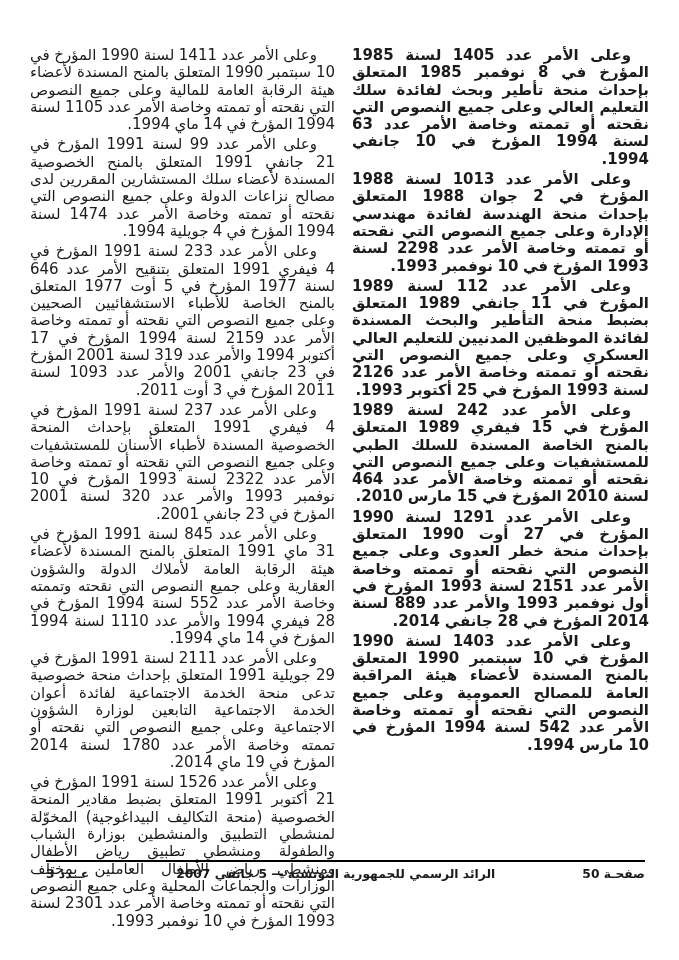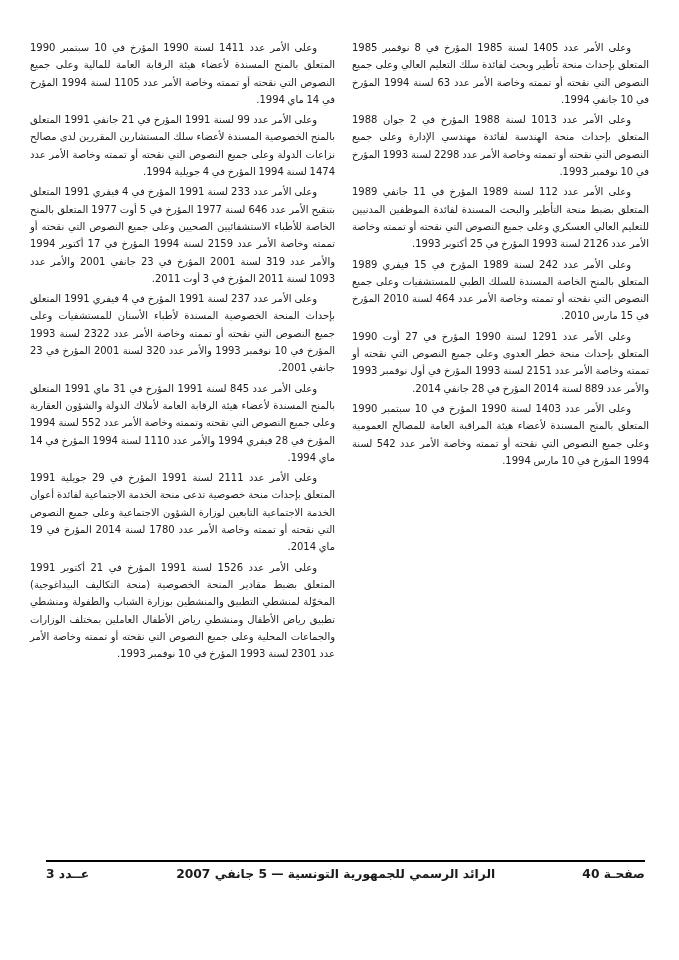--- a/index.html
+++ b/index.html
@@ -11,29 +11,30 @@
     position: relative;
     width: 679px;
     height: 960px;
     background: #ffffff;
     overflow: hidden;
     font-family: "DejaVu Sans", sans-serif;
     color: #1b1b1b;
   }
   .col {
     position: absolute;
-    top: 39px;
+    top: 47px;
     direction: rtl;
     text-align: justify;
-    font-size: 10px;
+    font-size: 15px;
     line-height: 17.3px;
   }
   .col-first {   
     right: 30px;
     width: 297px;
+    font-weight: bold;
   }
   .col-second {  
     left: 30px;
     width: 305px;
   }
   .col p {
     margin: 0 0 3px 0;
     text-indent: 18px;
     word-spacing: -0.5px;
   }
@@ -71,18 +72,18 @@
     <p>وعلى الأمر عدد 1411 لسنة 1990 المؤرخ في 10 سبتمبر 1990 المتعلق بالمنح المسندة لأعضاء هيئة الرقابة العامة للمالية وعلى جميع النصوص التي نقحته أو تممته وخاصة الأمر عدد 1105 لسنة 1994 المؤرخ في 14 ماي 1994.</p>
     <p>وعلى الأمر عدد 99 لسنة 1991 المؤرخ في 21 جانفي 1991 المتعلق بالمنح الخصوصية المسندة لأعضاء سلك المستشارين المقررين لدى مصالح نزاعات الدولة وعلى جميع النصوص التي نقحته أو تممته وخاصة الأمر عدد 1474 لسنة 1994 المؤرخ في 4 جويلية 1994.</p>
     <p>وعلى الأمر عدد 233 لسنة 1991 المؤرخ في 4 فيفري 1991 المتعلق بتنقيح الأمر عدد 646 لسنة 1977 المؤرخ في 5 أوت 1977 المتعلق بالمنح الخاصة للأطباء الاستشفائيين الصحيين وعلى جميع النصوص التي نقحته أو تممته وخاصة الأمر عدد 2159 لسنة 1994 المؤرخ في 17 أكتوبر 1994 والأمر عدد 319 لسنة 2001 المؤرخ في 23 جانفي 2001 والأمر عدد 1093 لسنة 2011 المؤرخ في 3 أوت 2011.</p>
     <p>وعلى الأمر عدد 237 لسنة 1991 المؤرخ في 4 فيفري 1991 المتعلق بإحداث المنحة الخصوصية المسندة لأطباء الأسنان للمستشفيات وعلى جميع النصوص التي نقحته أو تممته وخاصة الأمر عدد 2322 لسنة 1993 المؤرخ في 10 نوفمبر 1993 والأمر عدد 320 لسنة 2001 المؤرخ في 23 جانفي 2001.</p>
     <p>وعلى الأمر عدد 845 لسنة 1991 المؤرخ في 31 ماي 1991 المتعلق بالمنح المسندة لأعضاء هيئة الرقابة العامة لأملاك الدولة والشؤون العقارية وعلى جميع النصوص التي نقحته وتممته وخاصة الأمر عدد 552 لسنة 1994 المؤرخ في 28 فيفري 1994 والأمر عدد 1110 لسنة 1994 المؤرخ في 14 ماي 1994.</p>
     <p>وعلى الأمر عدد 2111 لسنة 1991 المؤرخ في 29 جويلية 1991 المتعلق بإحداث منحة خصوصية تدعى منحة الخدمة الاجتماعية لفائدة أعوان الخدمة الاجتماعية التابعين لوزارة الشؤون الاجتماعية وعلى جميع النصوص التي نقحته أو تممته وخاصة الأمر عدد 1780 لسنة 2014 المؤرخ في 19 ماي 2014.</p>
     <p>وعلى الأمر عدد 1526 لسنة 1991 المؤرخ في 21 أكتوبر 1991 المتعلق بضبط مقادير المنحة الخصوصية (منحة التكاليف البيداغوجية) المخوّلة لمنشطي التطبيق والمنشطين بوزارة الشباب والطفولة ومنشطي تطبيق رياض الأطفال ومنشطي رياض الأطفال العاملين بمختلف الوزارات والجماعات المحلية وعلى جميع النصوص التي نقحته أو تممته وخاصة الأمر عدد 2301 لسنة 1993 المؤرخ في 10 نوفمبر 1993.</p>
   </div>
 
   <div class="footer">
-    <span class="cell">صفحـة 40</span>
+    <span class="cell">صفحـة 50</span>
     <span class="cell">الرائد الرسمي للجمهورية التونسية — 5 جانفي 2007</span>
     <span class="cell">عــدد 3</span>
   </div>
 
 </div>
 
 </body></html>

